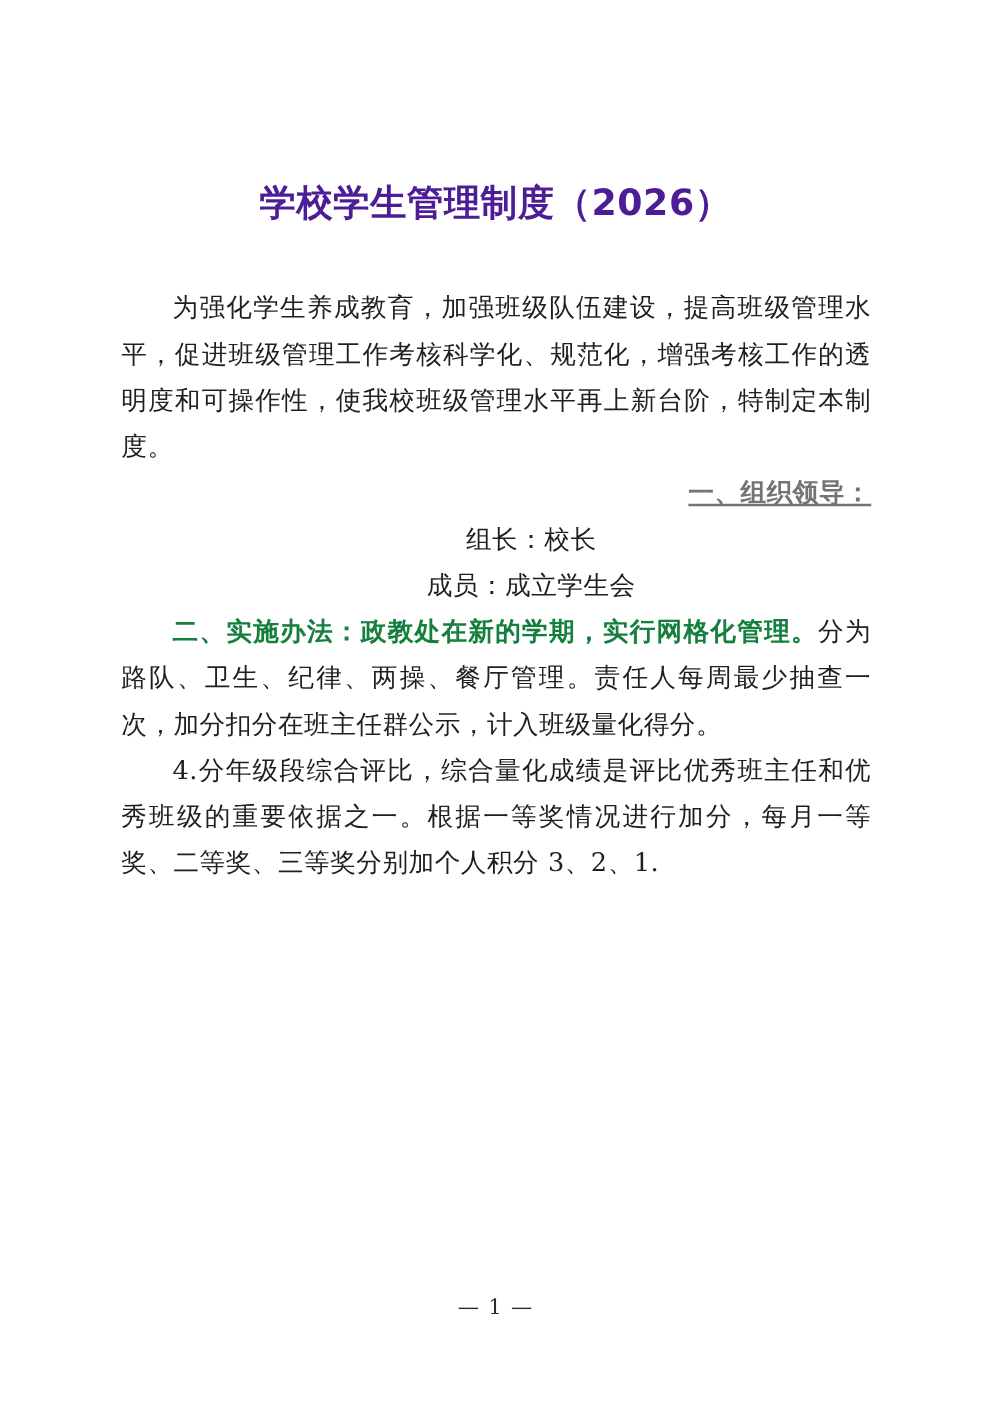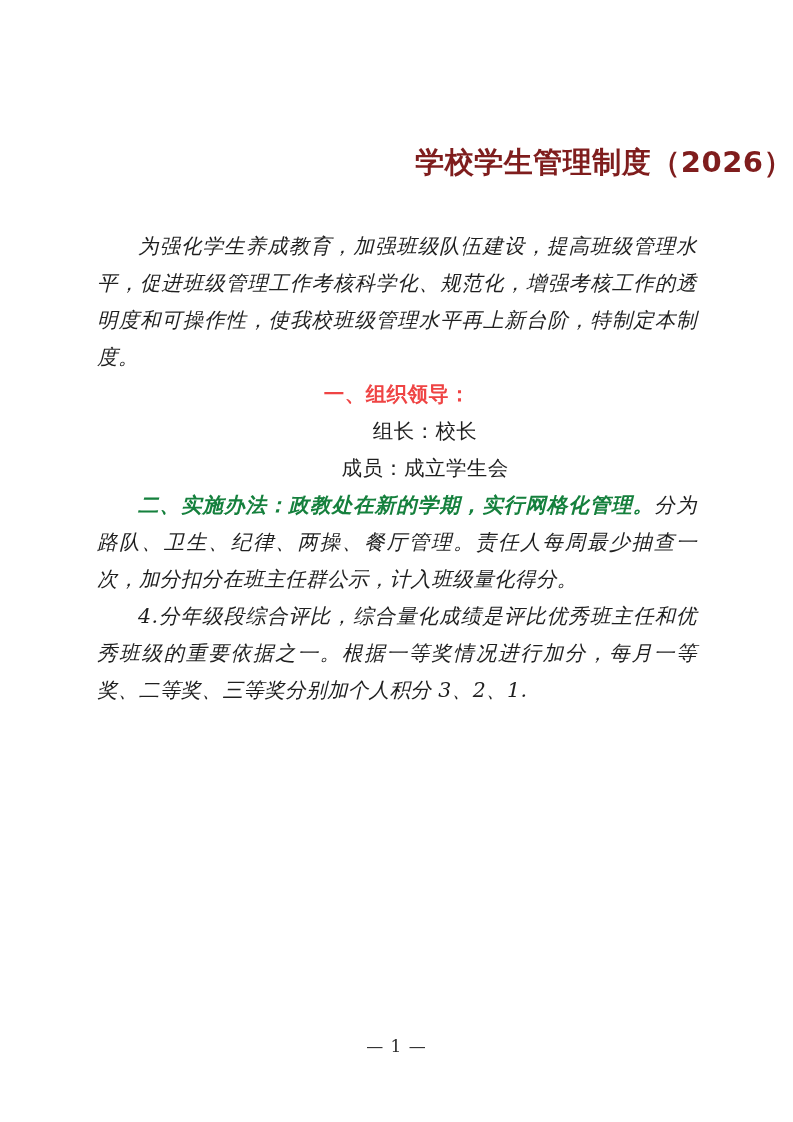--- a/index.html
+++ b/index.html
@@ -23,26 +23,26 @@
     height: 1122px;
     background: #ffffff;
   }
 
   
   .doc-title {
     position: absolute;
     left: 0;
     top: 142px;
     width: 793px;
-    text-align: right;
+    text-align: center;
     font-family: "DejaVu Sans", "Liberation Sans", sans-serif;
     font-weight: 700;
     font-size: 29px;
     letter-spacing: 0.5px;
-    color: #7f1d1d;
+    color: #4c1d95;
     line-height: 40px;
     white-space: nowrap;
   }
 
   
   .body-block {
     position: absolute;
     left: 97px;
     top: 228px;
     width: 600px;
@@ -54,43 +54,43 @@
     line-height: 37px;
     text-align: justify;
     text-justify: inter-ideograph;
     color: #1f1f1f;
     margin: 0;
     letter-spacing: 0.4px;
   }
 
   .para.indent2 {
     text-indent: 41px;
-    font-style: italic;
   }
 
   
   .para.sub {
     text-indent: 0;
     padding-left: 56px;
     text-align: center;
   }
 
   .heading {
     font-family: "DejaVu Sans", "Liberation Sans", sans-serif;
     font-weight: 700;
     color: #15803d;
     letter-spacing: 0.2px;
   }
 
   .para.section-heading {
     font-family: "DejaVu Sans", "Liberation Sans", sans-serif;
     font-weight: 700;
-    color: #ef4444;
+    color: #737373;
     text-indent: 0;
-    text-align: center;
+    text-align: right;
+    text-decoration: underline;
   }
 
   
   .footer {
     position: absolute;
     left: 0;
     top: 1036px;
     width: 793px;
     text-align: center;
     font-family: "DejaVu Serif", "Liberation Serif", serif;

